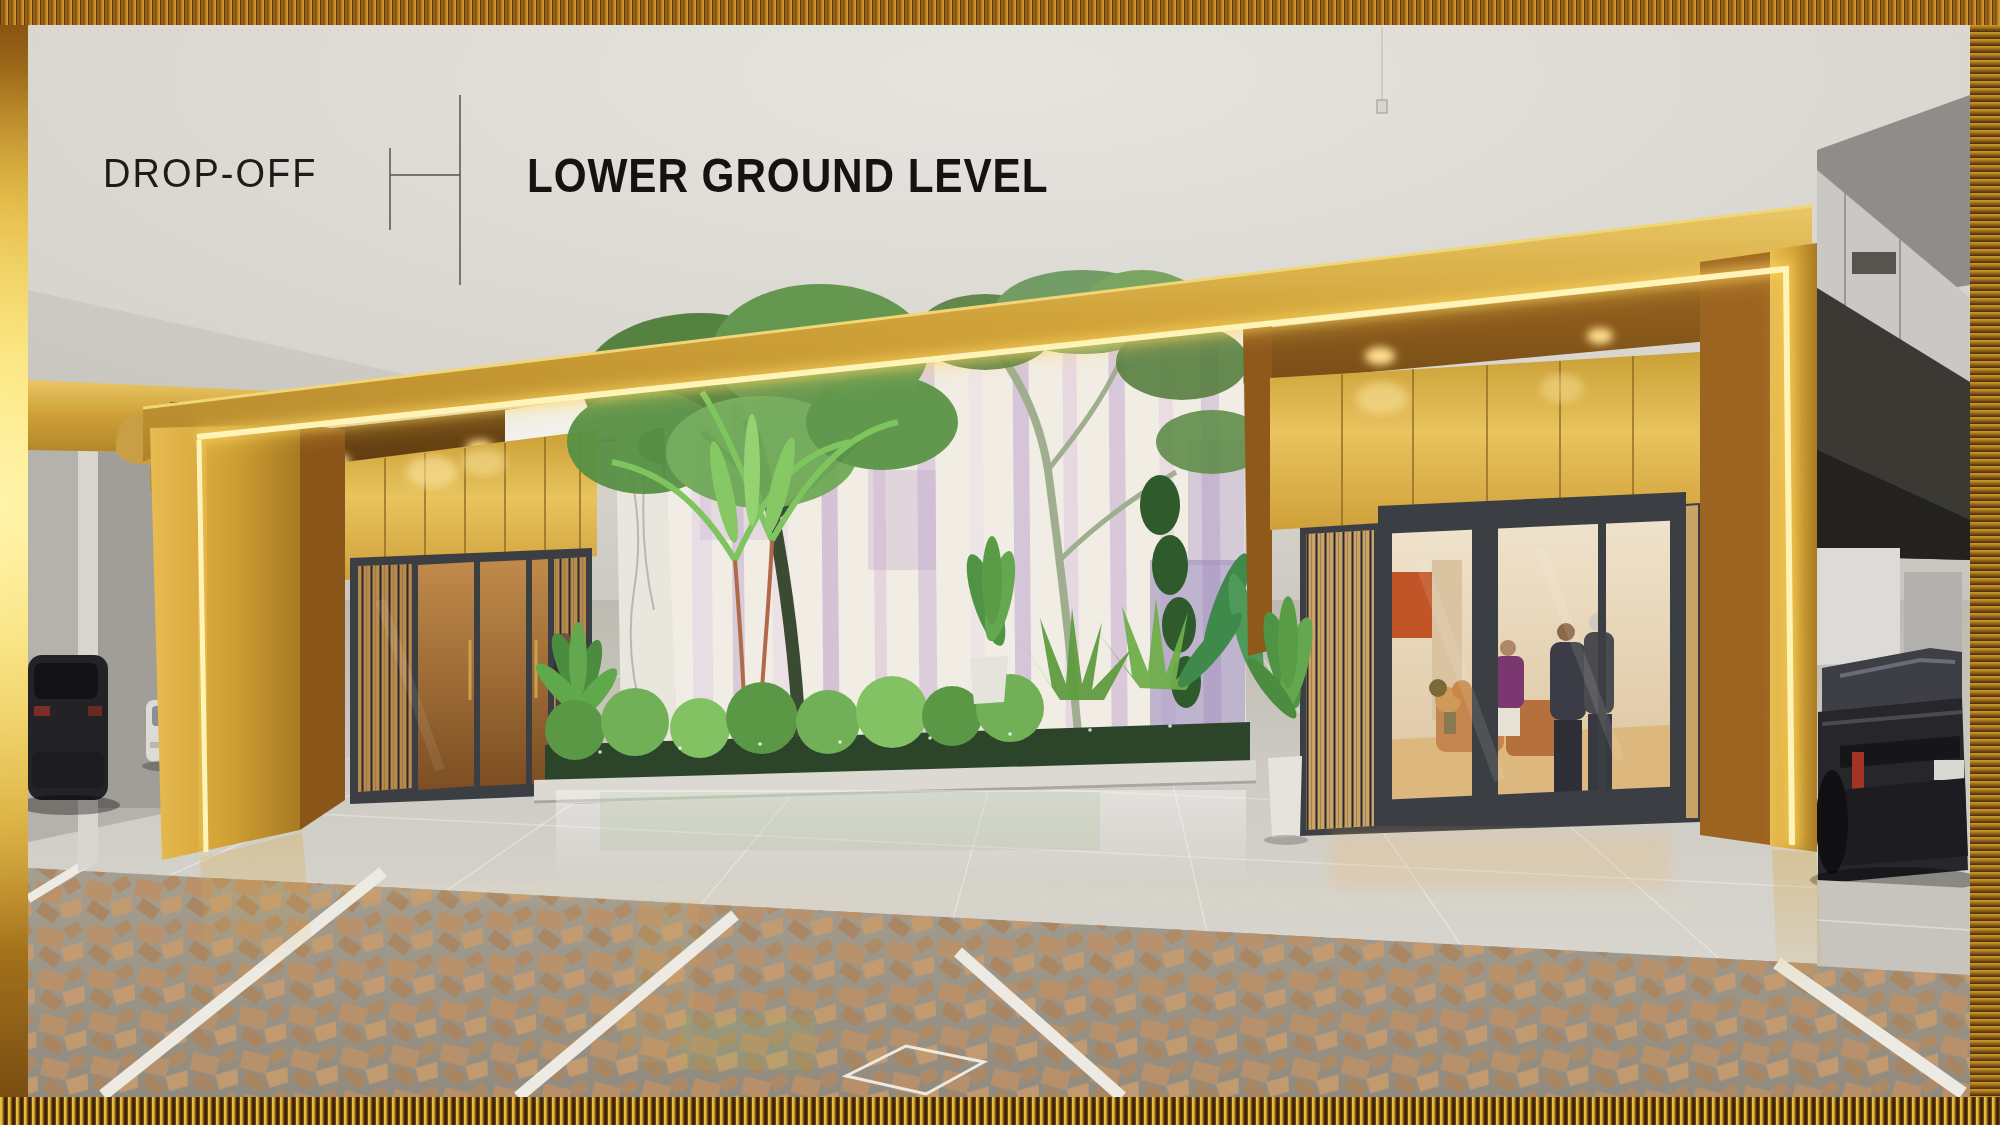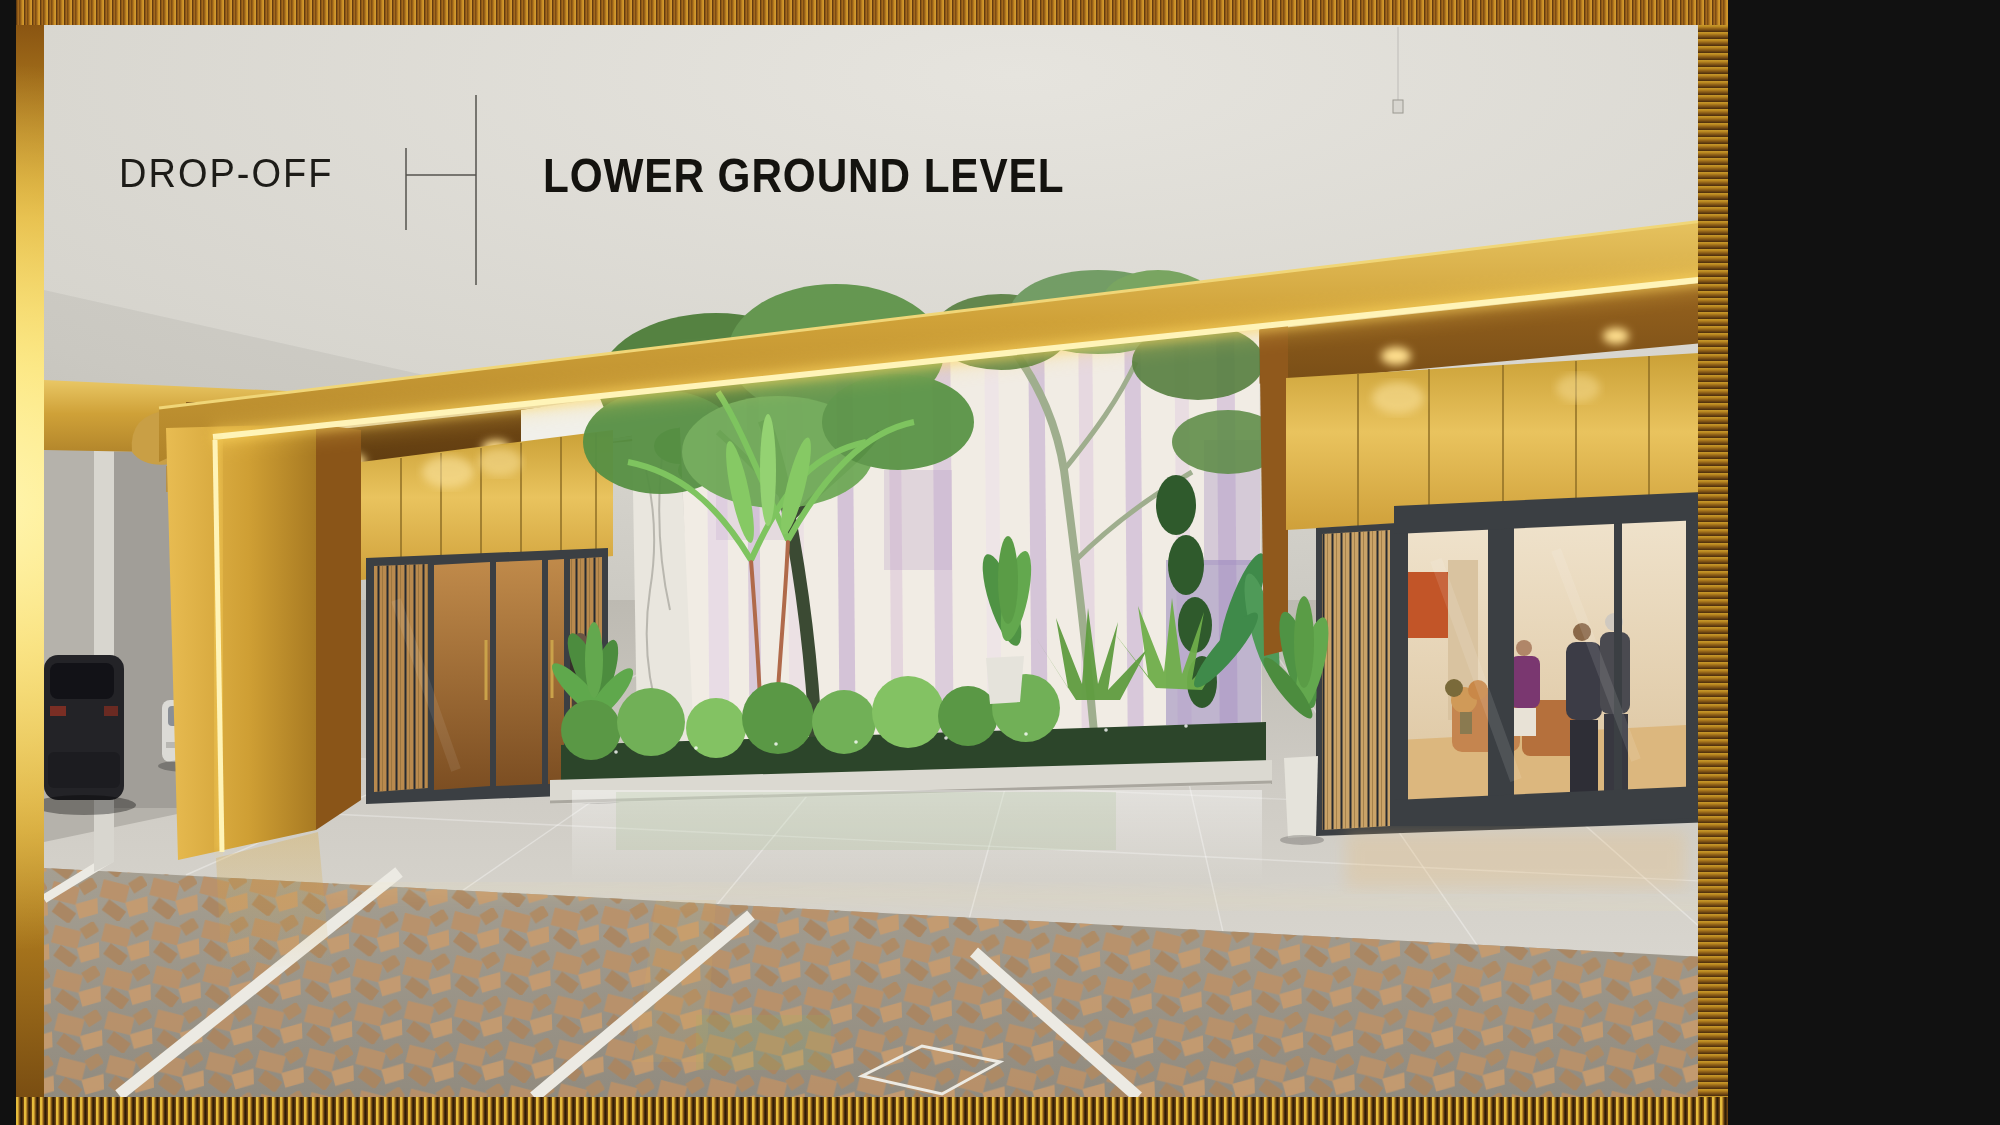--- a/index.html
+++ b/index.html
@@ -1,17 +1,17 @@
 <!DOCTYPE html>
 <html><head>
 <meta charset="utf-8">
 <style>
   html,body{margin:0;padding:0;background:#111;}
-  .stage{position:relative;width:1712px;height:1125px;overflow:hidden;
-         font-family:"Liberation Sans",sans-serif;background:#2a1a06;margin-left:16px;}
+  .stage{position:relative;width:2000px;height:1125px;overflow:hidden;
+         font-family:"Liberation Sans",sans-serif;background:#2a1a06;}
   .scene-svg{position:absolute;left:0;top:0;width:2000px;height:1125px;z-index:1;}
 
   
   .frame{position:absolute;z-index:5;}
   .dots{background-image:
       radial-gradient(circle at 2px 2px, rgba(50,26,0,.55) 1.4px, rgba(255,214,110,.30) 2px, transparent 2.6px),
       radial-gradient(circle at 5.5px 5px, rgba(50,26,0,.45) 1.3px, rgba(255,214,110,.22) 1.9px, transparent 2.5px);
     background-size:8px 7px, 8px 7px;}
   .f-top{left:0;top:0;width:2000px;height:25px;
     background-image:linear-gradient(90deg,#3a2208,#6e4312 8%,#8a5516 18%,#a86c1c 30%,#7a4a12 42%,#935d18 55%,#b0761e 68%,#c88e26 80%,#d9a030 90%,#c3892a 100%);}

